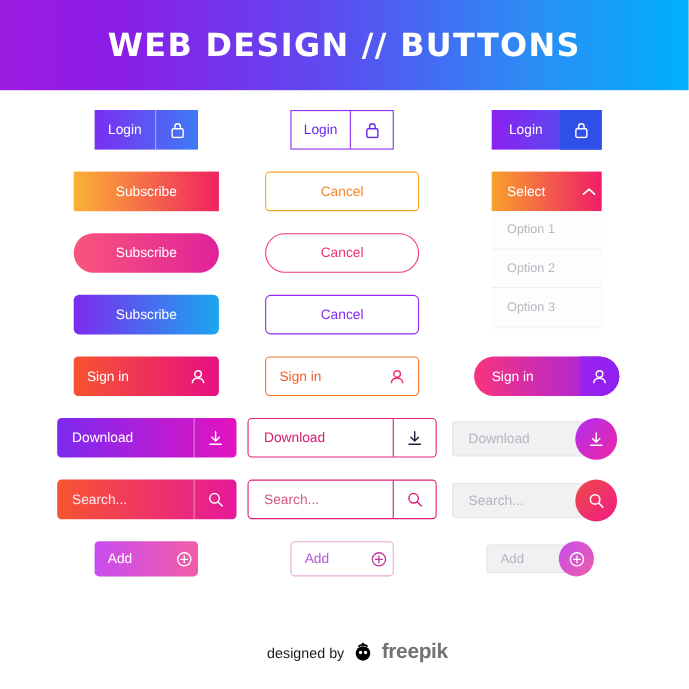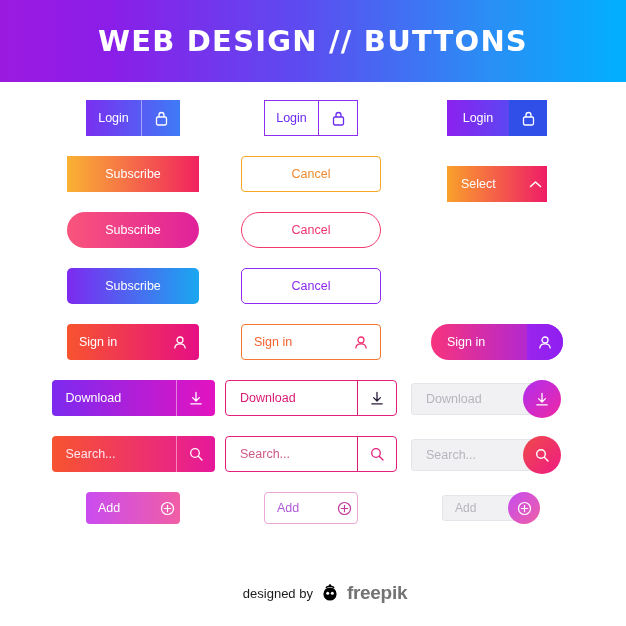--- a/index.html
+++ b/index.html
@@ -281,27 +281,32 @@
         <span class="icon-cell f-login3-ic">
           <svg width="13" height="15" viewBox="0 0 13 15">
               <rect x="1.5" y="6" width="10" height="8" rx="1.4" fill="none" stroke="#fff" stroke-width="1.3"></rect>
               <path d="M4 6V4a2.5 2.5 0 0 1 5 0v2" fill="none" stroke="#fff" stroke-width="1.3"></path>
             </svg>
         </span>
       </div>
     </div>
 
     <div style="position:relative;height:168px;">
-      <div class="btn f-select3" style="position:absolute;left:45px;top:10px;width:100px;height:36px;padding-left:14px;">
+      <div class="btn f-select3" style="position:absolute;left:45px;top:0;width:100px;height:36px;padding-left:14px;">
         <span class="lbl" style="text-align:left;">Select</span>
         <span class="icon-cell" style="width:24px;">
           <svg width="13" height="9" viewBox="0 0 13 9">
               <path d="M1.5 6.5L6.5 2l5 4.5" fill="none" stroke="#fff" stroke-width="1.5" stroke-linecap="round" stroke-linejoin="round"></path>
             </svg>
         </span>
+      </div>
+      <div class="select-wrap" style="position:absolute;left:45px;top:36px;">
+        <div class="opt">Option 1</div>
+        <div class="opt">Option 2</div>
+        <div class="opt">Option 3</div>
       </div>
     </div>
 
     <div class="row" style="height:56px;">
       <div class="btn f-signin3" style="width:132px;height:36px;border-radius:18px;padding-left:16px;">
         <span class="lbl" style="text-align:left;">Sign in</span>
         <span class="icon-cell f-signin3-ic" style="width:36px;border-radius:0 18px 18px 0;">
           <svg width="14" height="15" viewBox="0 0 14 15">
               <circle cx="7" cy="5" r="3" fill="none" stroke="#fff" stroke-width="1.3"></circle>
               <path d="M1.8 13.5c0-3 2.3-4.6 5.2-4.6s5.2 1.6 5.2 4.6" fill="none" stroke="#fff" stroke-width="1.3"></path>

